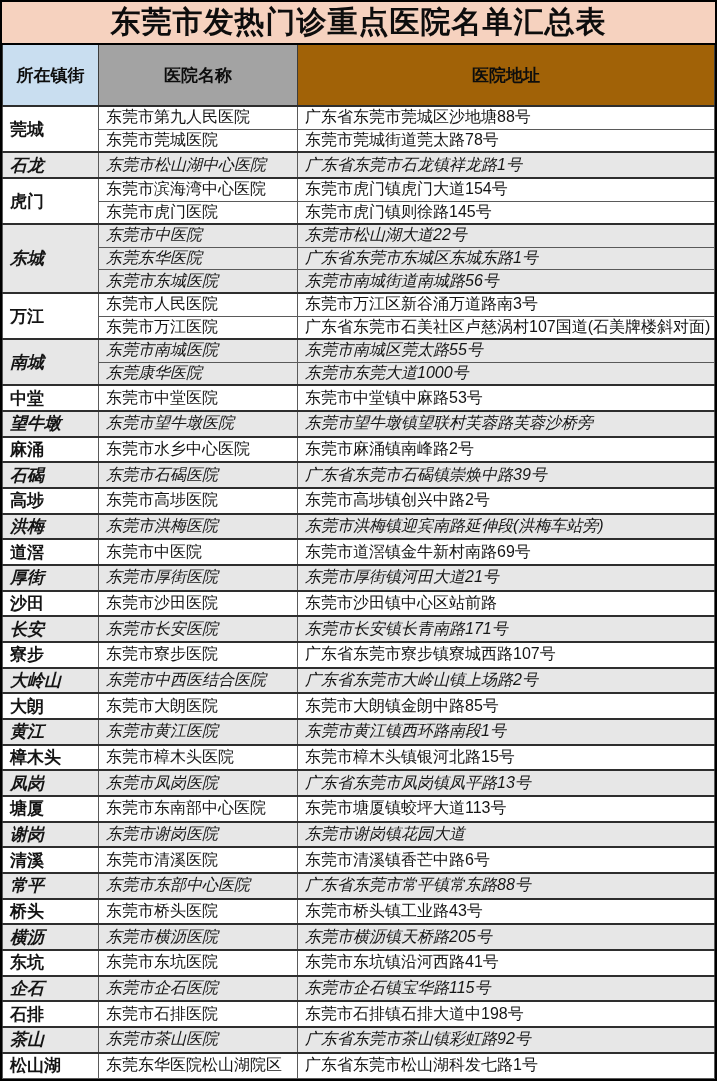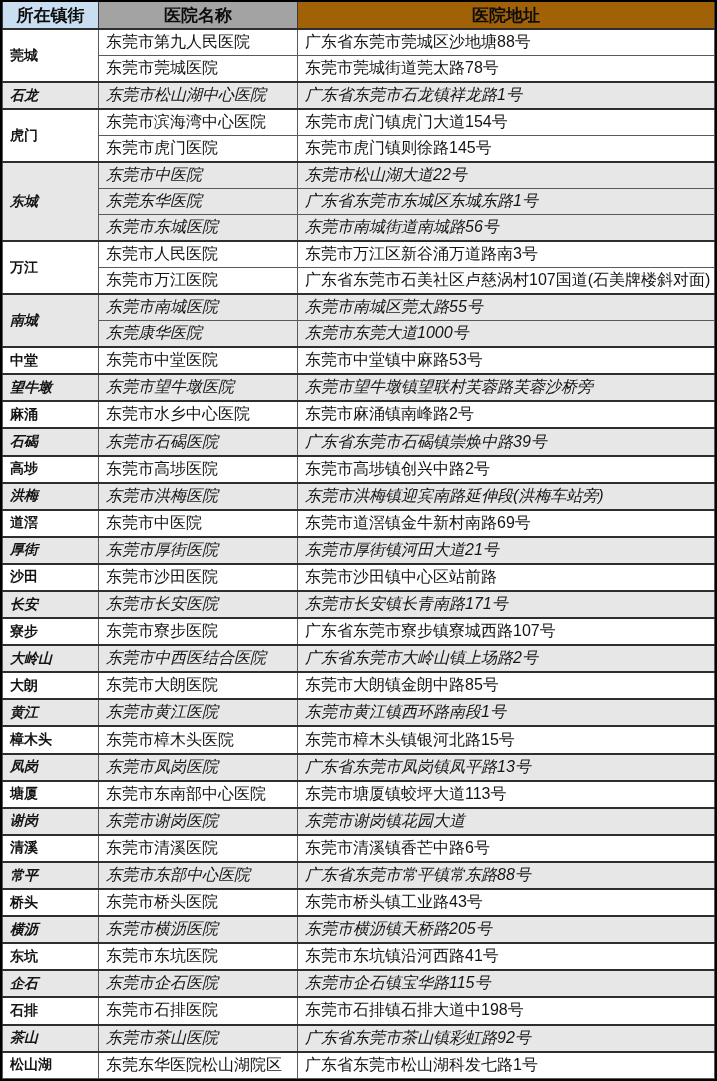--- a/index.html
+++ b/index.html
@@ -18,43 +18,44 @@
     border-bottom:2px solid #000;color:#0d0d0d;
   }
   table{
     width:100%;flex:1 1 auto;border-collapse:collapse;table-layout:fixed;
   }
   col.c-town{width:96px;}
   col.c-name{width:199px;}
   th{
     font-size:17px;font-weight:bold;height:26px;
     border:1px solid #3c3c3c;border-top:none;
-    text-align:center;padding:0 4px;color:#0d0d0d;
+    text-align:center;padding:17px 4px;color:#0d0d0d;
   }
   td{
     font-size:16px;border:1px solid #5a5a5a;padding:0 7px;
     white-space:nowrap;overflow:hidden;background:#fff;color:#141414;
     font-weight:500;
   }
-  td.town{font-weight:bold;font-size:14px;}
+  td.town{font-weight:bold;font-size:17px;}
   tr.shade td{background:#e7e7e7;font-style:italic;}
   tr.group-start td{border-top:2px solid #2e2e2e;}
   .watermark{
     position:absolute;right:8px;bottom:12px;
     font-size:24px;font-weight:bold;letter-spacing:2px;
     color:rgba(140,140,140,0.85);
     text-shadow:2px 2px 0 rgba(255,255,255,0.95), -1px -1px 0 rgba(255,255,255,0.4);
     pointer-events:none;
   }
 </style>
 </head>
 <body>
 
 <div class="sheet">
 
+  <div class="title-bar" style="background: rgb(246, 210, 191);">东莞市发热门诊重点医院名单汇总表</div>
 
   <table>
     <colgroup>
       <col class="c-town">
         <col class="c-name">
         <col>
     </colgroup>
     <thead>
       <tr>
         <th style="background: rgb(201, 222, 240);">所在镇街</th>

